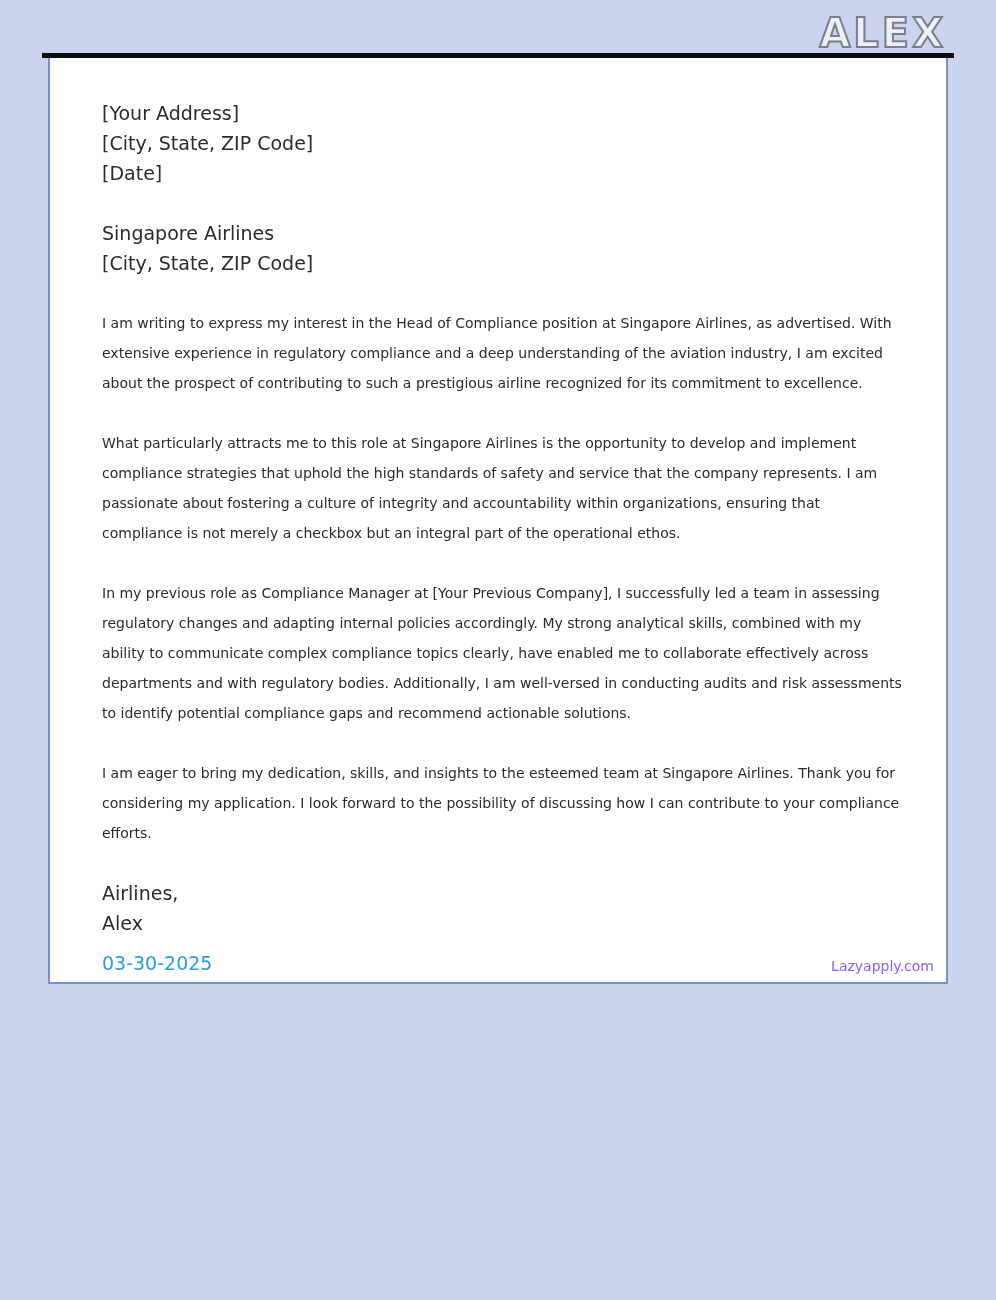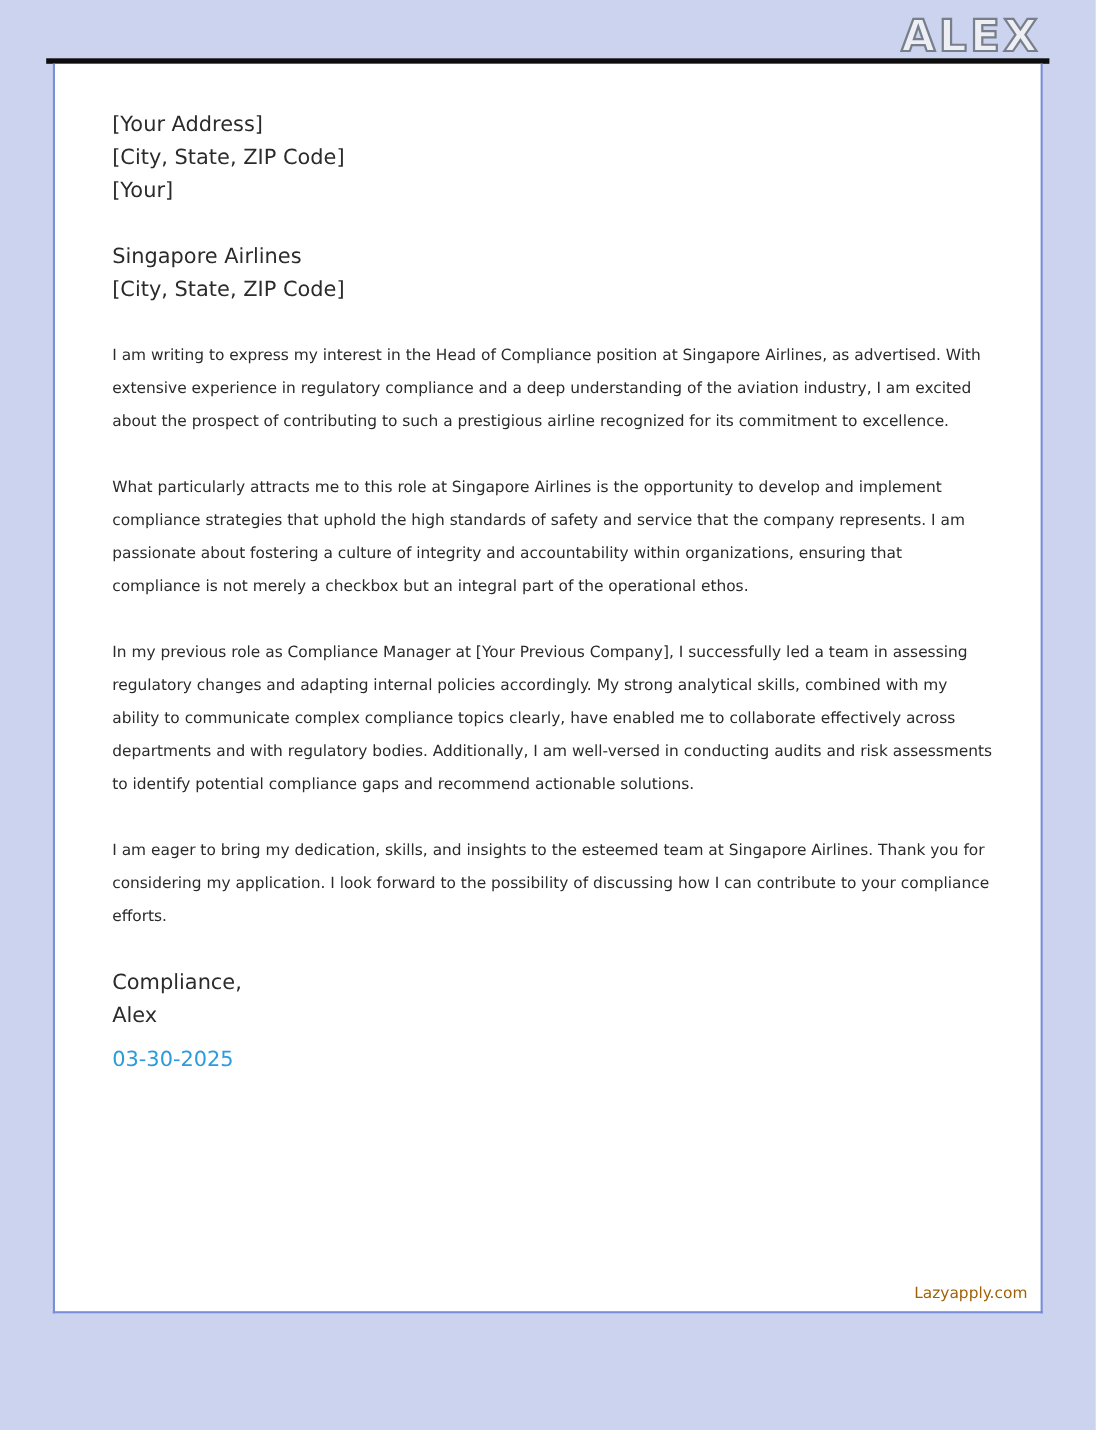--- a/index.html
+++ b/index.html
@@ -33,21 +33,21 @@
     text-stroke: 2px #787f8a;
     font-family: "DejaVu Sans", sans-serif;
   }
   .top-rule {
     height: 5px;
     background: #0d0d0d;
     margin: 0 42px;
   }
   .page {
     margin: 0 48px;
-    height: 1136px;
+    height: 926px;
     background: #ffffff;
     border: 2px solid #7b8cd8;
     border-top: none;
     padding: 40px 36px 16px 52px;
     position: relative;
   }
   .line {
     font-size: 19px;
     line-height: 30px;
     color: #2b2b2b;
@@ -68,55 +68,55 @@
     line-height: 30px;
     color: #2d9bdb;
     text-decoration: none;
     cursor: pointer;
   }
   .watermark {
     position: absolute;
     right: 12px;
     bottom: 8px;
     font-size: 14px;
-    color: #a16207;
+    color: #8b5cf6;
   }
 </style>
 </head>
 <body>
 
 <div class="frame">
 
   <div class="header">
     <div class="logo">ALEX</div>
   </div>
 
   <div class="top-rule"></div>
 
   <div class="page">
 
     <div class="block">
       <div class="line">[Your Address]</div>
       <div class="line">[City, State, ZIP Code]</div>
-      <div class="line">[Your]</div>
+      <div class="line">[Date]</div>
     </div>
 
     <div class="block">
       <div class="line">Singapore Airlines</div>
       <div class="line">[City, State, ZIP Code]</div>
     </div>
 
 
     <p class="para">I am writing to express my interest in the Head of Compliance position at Singapore Airlines, as advertised. With extensive experience in regulatory compliance and a deep understanding of the aviation industry, I am excited about the prospect of contributing to such a prestigious airline recognized for its commitment to excellence.</p>
     <p class="para">What particularly attracts me to this role at Singapore Airlines is the opportunity to develop and implement compliance strategies that uphold the high standards of safety and service that the company represents. I am passionate about fostering a culture of integrity and accountability within organizations, ensuring that compliance is not merely a checkbox but an integral part of the operational ethos.</p>
     <p class="para">In my previous role as Compliance Manager at [Your Previous Company], I successfully led a team in assessing regulatory changes and adapting internal policies accordingly. My strong analytical skills, combined with my ability to communicate complex compliance topics clearly, have enabled me to collaborate effectively across departments and with regulatory bodies. Additionally, I am well-versed in conducting audits and risk assessments to identify potential compliance gaps and recommend actionable solutions.</p>
     <p class="para">I am eager to bring my dedication, skills, and insights to the esteemed team at Singapore Airlines. Thank you for considering my application. I look forward to the possibility of discussing how I can contribute to your compliance efforts.</p>
 
     <div class="sig-block">
-      <div class="line">Compliance,</div>
+      <div class="line">Airlines,</div>
       <div class="line">Alex</div>
     </div>
 
     <a class="date-link">03-30-2025</a>
 
     <div class="watermark">Lazyapply.com</div>
 
   </div>
 </div>
 

